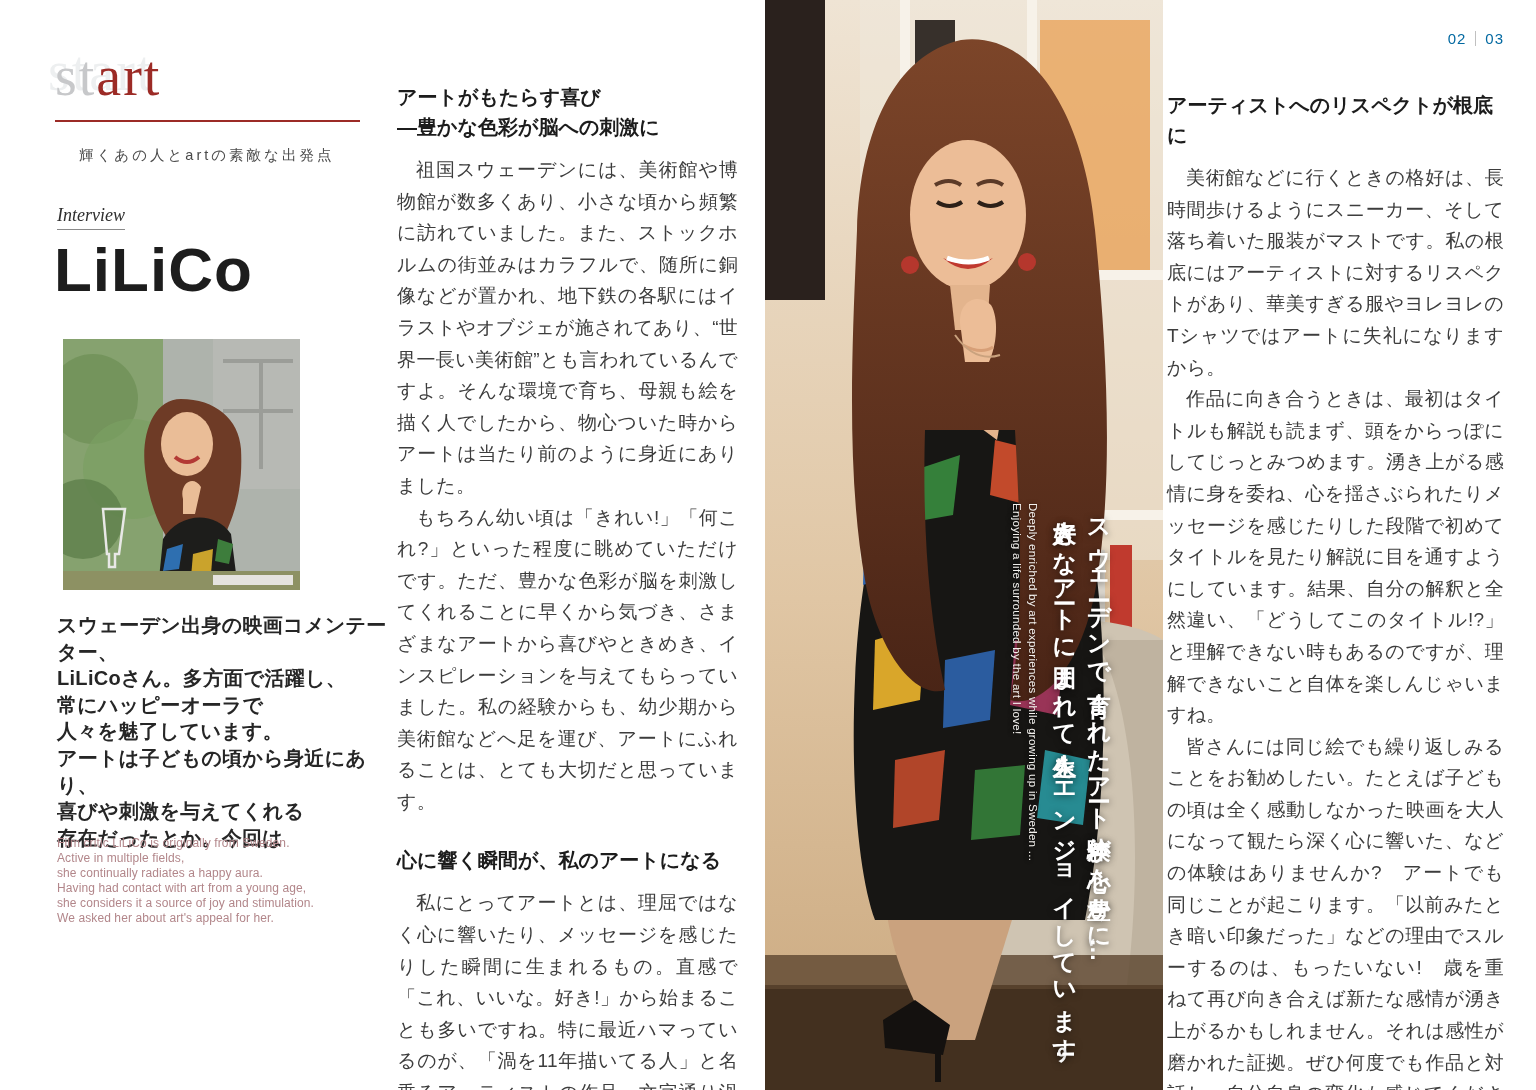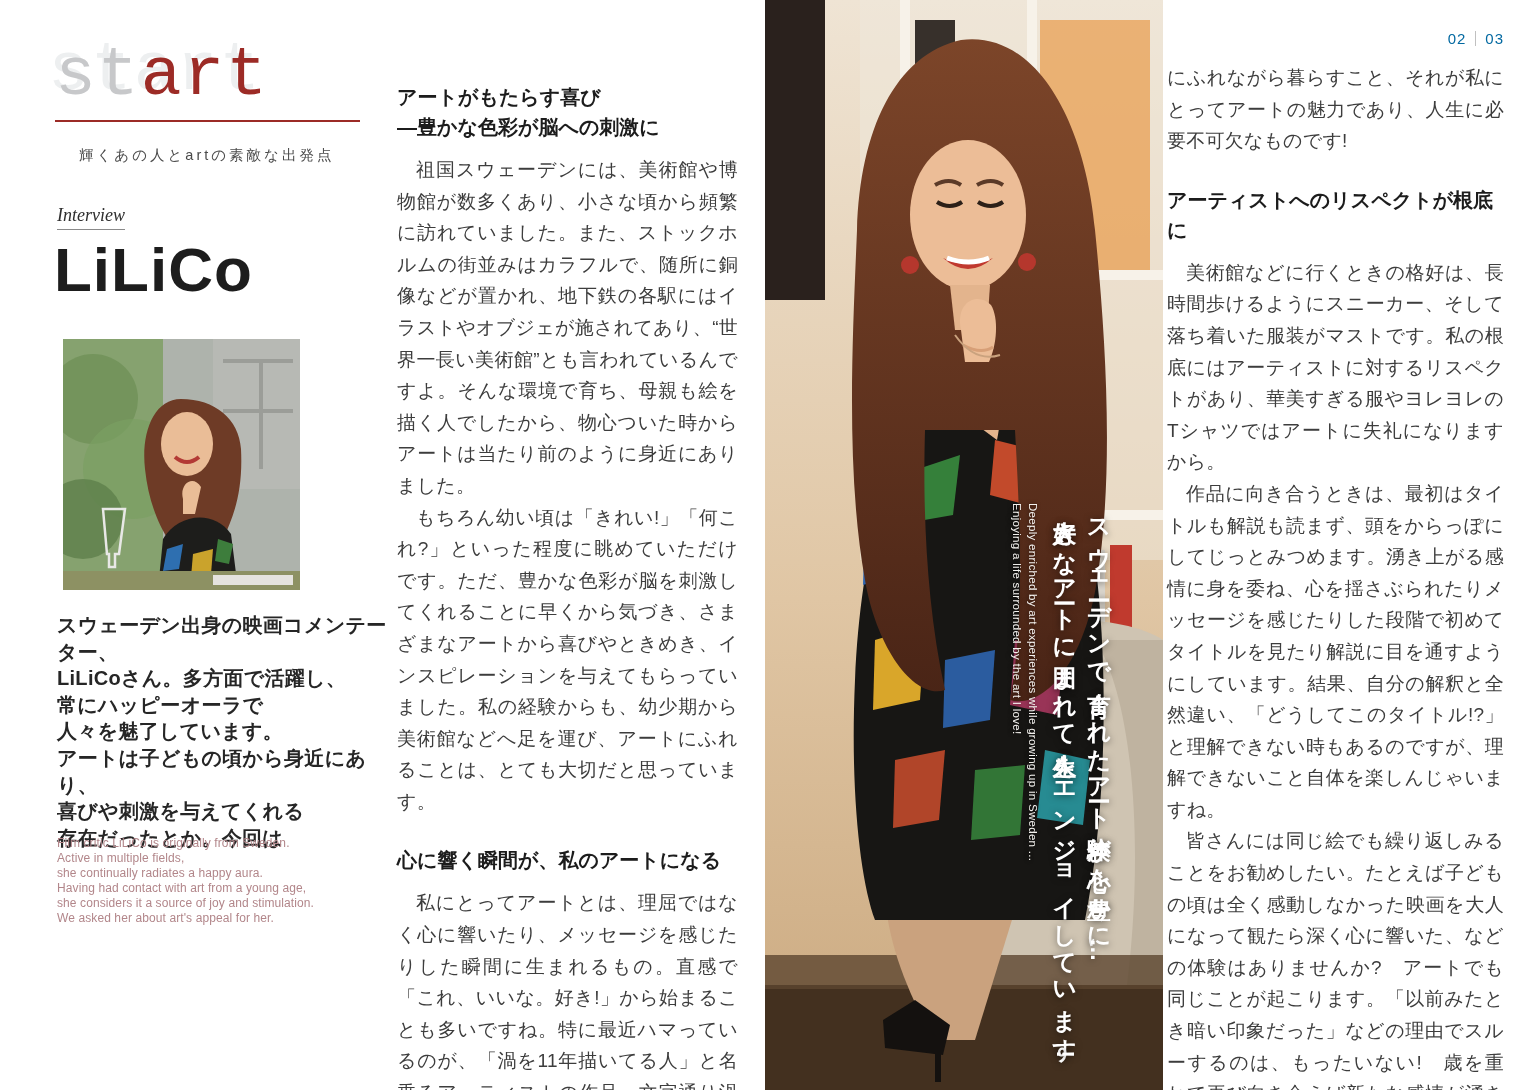--- a/index.html
+++ b/index.html
@@ -1,21 +1,21 @@
 <!DOCTYPE html>
 <html><head>
 <meta charset="utf-8">
 <style>
   html,body{margin:0;padding:0;background:#ffffff;}
   .spread{position:relative;width:1536px;height:1090px;background:#ffffff;overflow:hidden;
           font-family:"Liberation Sans","DejaVu Sans",sans-serif;color:#3d3d3d;}
 
   
   .logo{position:absolute;left:55px;top:34px;width:305px;}
-  .logo-word{font-family:Liberation Mono, monospace;font-size:68px;line-height:84px;
+  .logo-word{font-family:Liberation Serif, serif;font-size:56px;line-height:84px;
              font-weight:400;letter-spacing:2px;text-shadow:-7px -5px 0 rgba(175,180,185,0.22);}
   .logo-st{color:#c7c8ca;}
   .logo-art{color:#9c2b26;}
   .logo-rule{margin-top:2px;height:2px;background:#9c2b26;width:305px;}
   .logo-tagline{margin-top:24px;padding-left:24px;font-size:14.5px;letter-spacing:3px;color:#4a4a4a;}
 
   .interview-label{position:absolute;left:57px;top:205px;font-family:"Liberation Serif","DejaVu Serif",serif;
                    font-style:italic;font-size:18px;color:#2e2e2e;border-bottom:1px solid #8a8a8a;padding-bottom:3px;text-align:center;}
   .person-name{position:absolute;left:54px;top:234px;font-size:62px;font-weight:700;color:#1d1d1d;letter-spacing:1px;}
 
@@ -202,21 +202,20 @@
     <div class="pq-en">Enjoying a life surrounded by the art I love!</div>
   </div>
 
   <div class="page-num">
     <span>02</span>
     <span class="divider"></span>
     <span>03</span>
   </div>
 
   <div class="col-right">
-    <p class="no-indent">にふれながら暮らすこと、それが私にとってアートの魅力であり、人生に必要不可欠なものです!</p>
     <h3 class="art-heading space-above">アーティストへのリスペクトが根底に</h3>
     <p>美術館などに行くときの格好は、長時間歩けるようにスニーカー、そして落ち着いた服装がマストです。私の根底にはアーティストに対するリスペクトがあり、華美すぎる服やヨレヨレのTシャツではアートに失礼になりますから。</p>
     <p>作品に向き合うときは、最初はタイトルも解説も読まず、頭をからっぽにしてじっとみつめます。湧き上がる感情に身を委ね、心を揺さぶられたりメッセージを感じたりした段階で初めてタイトルを見たり解説に目を通すようにしています。結果、自分の解釈と全然違い、「どうしてこのタイトル!?」と理解できない時もあるのですが、理解できないこと自体を楽しんじゃいますね。</p>
     <p>皆さんには同じ絵でも繰り返しみることをお勧めしたい。たとえば子どもの頃は全く感動しなかった映画を大人になって観たら深く心に響いた、などの体験はありませんか?　アートでも同じことが起こります。「以前みたとき暗い印象だった」などの理由でスルーするのは、もったいない!　歳を重ねて再び向き合えば新たな感情が湧き上がるかもしれません。それは感性が磨かれた証拠。ぜひ何度でも作品と対話し、自分自身の変化も感じてくださいね。</p>
 
   </div>
 
 </div>
 
 </body></html>

